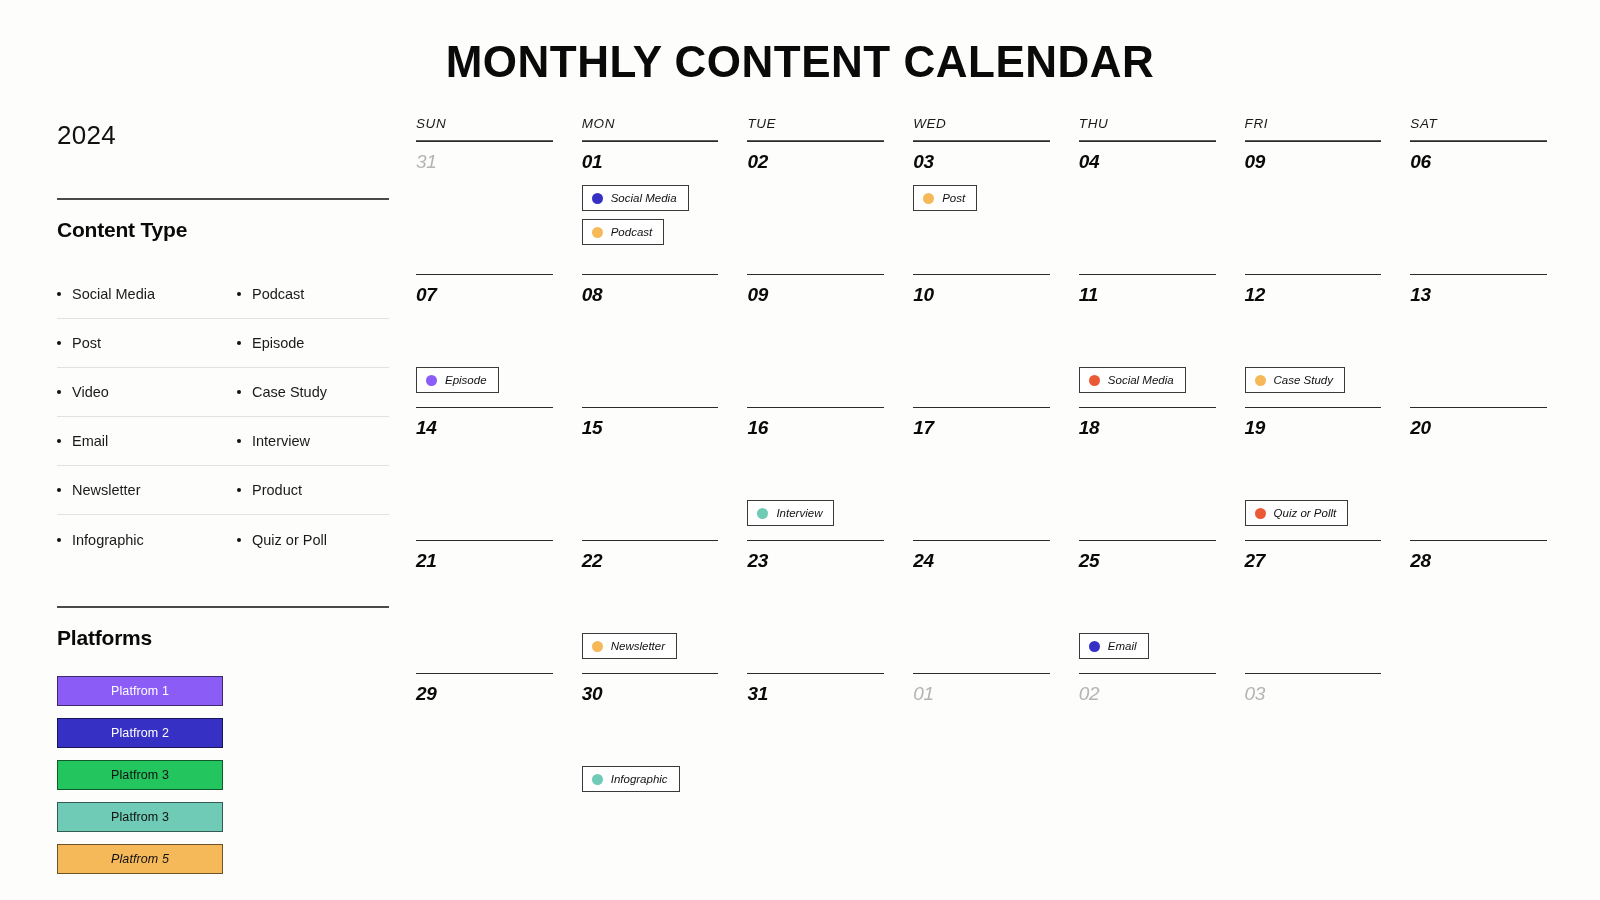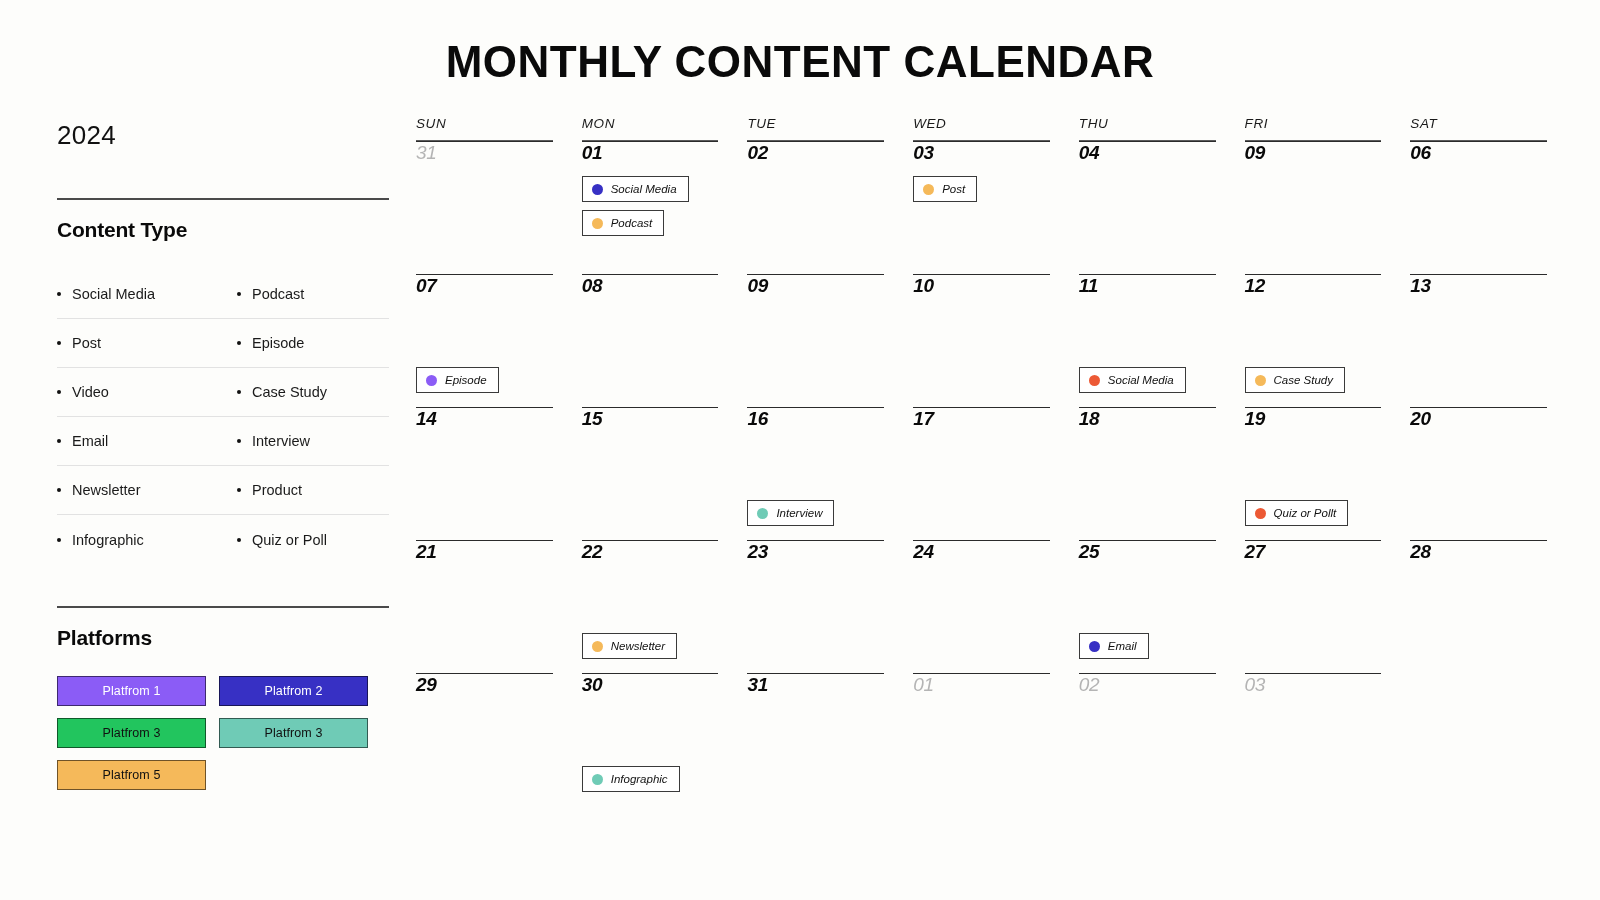--- a/index.html
+++ b/index.html
@@ -102,21 +102,21 @@
   .platforms-block { margin-top: 42px; }
 
   .chip-grid {
     margin-top: 26px;
     display: flex;
     flex-wrap: wrap;
     gap: 12px 13px;
     width: 332px;
   }
   .platform-chip {
-    width: 149px;
+    width: 166px;
     height: 30px;
     display: flex;
     align-items: center;
     justify-content: center;
     font-size: 12.5px;
     border: 1px solid rgba(0,0,0,0.55);
     letter-spacing: 0.1px;
   }
 
   
@@ -137,20 +137,21 @@
   .dow {
     font-size: 13.5px;
     letter-spacing: 0.6px;
     color: #1A1A1A;
     padding-bottom: 9px;
     border-bottom: 1.6px solid #5B5B5B;
   }
 
   .cell {
     border-top: 1.6px solid #2B2B2B;
+    padding-top: 9px;
     height: 133px;
     position: relative;
   }
   .cal-grid .dow { border-top: none; }
 
   .cell-num {
     font-size: 19px;
     font-weight: 700;
     color: #0A0A0A;
     letter-spacing: -0.3px;
@@ -259,21 +260,21 @@
       </div>
 
     <div class="platforms-block">
       <div class="sect-rule" style="margin-top:0"></div>
       <div class="sect-heading">Platforms</div>
       <div class="chip-grid" id="platform-grid">
           <div class="platform-chip" style="background: rgb(139, 92, 246); color: rgb(255, 255, 255);">Platfrom 1</div>
           <div class="platform-chip" style="background: rgb(55, 48, 196); color: rgb(255, 255, 255);">Platfrom 2</div>
           <div class="platform-chip" style="background: #22c55e; color: rgb(17, 17, 17);">Platfrom 3</div>
           <div class="platform-chip" style="background: rgb(111, 203, 182); color: rgb(17, 17, 17);">Platfrom 3</div>
-          <div class="platform-chip" style="background: rgb(245, 185, 90); color: rgb(17, 17, 17);">Platfrom 5</div>
+          <div class="platform-chip" style="background: rgb(245, 185, 90); color: rgb(17, 17, 17); font-style: italic;">Platfrom 5</div>
         </div>
     </div>
   </div>
 
   <div class="calendar">
     <div class="cal-grid" id="cal-grid">
         <div class="dow">SUN</div>
         <div class="dow">MON</div>
         <div class="dow">TUE</div>
         <div class="dow">WED</div>

